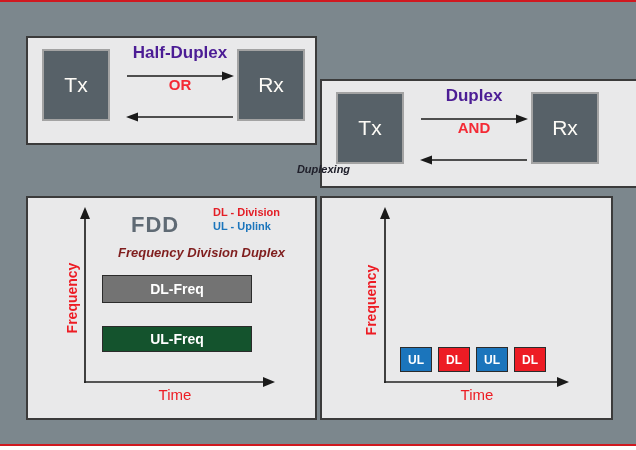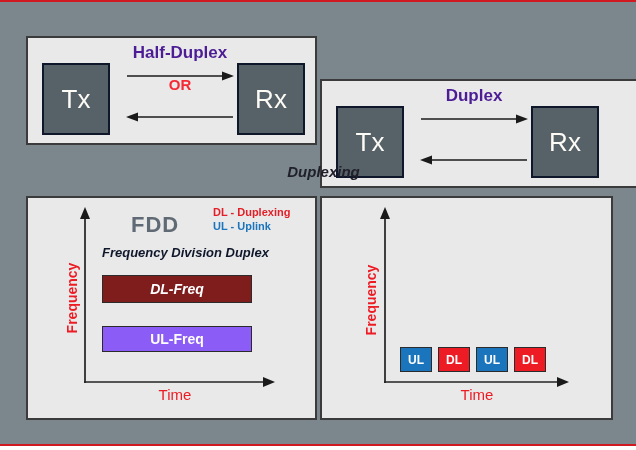--- a/index.html
+++ b/index.html
@@ -13,41 +13,41 @@
 
   .panel { position:absolute; background:#e9e9ea; border:2px solid #3b3b3b; }
   .panel-hd { left:26px;  top:36px;  width:291px; height:109px; }
   .panel-dx { left:320px; top:36px;  width:331px; height:109px;margin-top:43px; }
   .panel-fdd { left:26px;  top:196px; width:291px; height:224px; }
   .panel-tdd { left:320px; top:196px; width:293px; height:224px; }
 
   
   .dpx-title { position:absolute; left:96px; top:5px; width:112px; text-align:center;
                font-size:17px; font-weight:bold; color:#4c1d95; white-space:nowrap; }
-  .node { position:absolute; top:25px; width:68px; height:72px; background:#576168;
-          border:2px solid #0f172a; color:#fdfbf6; font-size:26px;
+  .node { position:absolute; top:11px; width:68px; height:72px; background:#576168;
+          border:2px solid #a3a3a3; color:#fdfbf6; font-size:21px;
           display:flex; align-items:center; justify-content:center; }
   .node-tx { left:14px; }
   .node-rx { left:209px; }
   .arrow-svg { position:absolute; left:97px; width:110px; height:12px; }
   .arrow-fwd { top:32px; }
   .arrow-back { top:73px; }
   .connector-label { position:absolute; left:97px; top:38px; width:110px; height:18px;
                      text-align:center; font-size:15px; font-weight:bold; color:#f42a35; }
 
   
   .section-label { position:absolute; left:0; top:163px; width:636px; text-align:center;
-                   font-size:15px; font-weight:bold; font-style:italic; color:#20202b;padding-left:11px; }
+                   font-size:11px; font-weight:bold; font-style:italic; color:#20202b;padding-left:11px; }
 
   
   .axes-svg { position:absolute; left:0; top:0; pointer-events:none; }
   .freq-label { position:absolute; width:120px; height:16px; text-align:center;
                 transform:rotate(-90deg); font-size:14px; font-weight:bold; color:#ed1c24; }
   .plot-title { position:absolute; font-size:22px; font-weight:bold; color:#5f6a74; letter-spacing:1px;margin-left:29px; }
-  .plot-subtitle { position:absolute; font-size:13px; font-weight:bold; font-style:italic; color:#0f172a; white-space:nowrap; }
+  .plot-subtitle { position:absolute; font-size:13px; font-weight:bold; font-style:italic; color:#7f1d1d; white-space:nowrap;margin-left:16px; }
   .time-label { position:absolute; text-align:center; font-size:15px; font-weight:normal; color:#ed1c24; }
 
   
   .legend { position:absolute; left:185px; top:7px; font-size:11px; font-weight:bold; line-height:14px; }
   .legend-dl { color:#e31e26; }
   .legend-ul { color:#1b75bc; }
   .freq-bar { position:absolute; left:74px; width:150px; border:1.5px solid #2b2b2b;
               color:#ffffff; font-size:14px; font-weight:bold;
               display:flex; align-items:center; justify-content:center; }
   .bar-dl { top:77px;  height:28px; }
@@ -79,44 +79,45 @@
 </div>
 
 <div class="panel panel-dx">
   <div class="dpx-title">Duplex</div>
   <div class="node node-tx">Tx</div>
   <div class="node node-rx">Rx</div>
   <svg class="arrow-svg arrow-fwd" viewBox="0 0 110 12">
     <line x1="2" y1="6" x2="98" y2="6" stroke="#1a1a1a" stroke-width="1.6"></line>
     <polygon points="97,1.5 109,6 97,10.5" fill="#1a1a1a"></polygon>
   </svg>
+  <div class="connector-label">AND</div>
   <svg class="arrow-svg arrow-back" viewBox="0 0 110 12">
     <polygon points="13,1.5 1,6 13,10.5" fill="#1a1a1a"></polygon>
     <line x1="12" y1="6" x2="108" y2="6" stroke="#1a1a1a" stroke-width="1.6"></line>
   </svg>
 </div>
 
 <div class="section-label">Duplexing</div>
 
 <div class="panel panel-fdd">
   <svg class="axes-svg" width="287" height="220" viewBox="0 0 287 220">
     <line x1="57" y1="19" x2="57" y2="185" stroke="#222222" stroke-width="1.7"></line>
     <polygon points="57,9 52,21 62,21" fill="#1a1a1a"></polygon>
     <line x1="56" y1="184" x2="237" y2="184" stroke="#222222" stroke-width="1.7"></line>
     <polygon points="247,184 235,179 235,189" fill="#1a1a1a"></polygon>
   </svg>
   <div class="freq-label" style="left:-16px; top:92px;">Frequency</div>
   <div class="plot-title" style="left:74px; top:14px;">FDD</div>
   <div class="legend">
-    <div class="legend-dl">DL - Duplexing</div>
+    <div class="legend-dl">DL - Division</div>
     <div class="legend-ul">UL - Uplink</div>
   </div>
   <div class="plot-subtitle" style="left:74px; top:47px;">Frequency Division Duplex</div>
-  <div class="freq-bar bar-dl" style="background-color: #7f1d1d; font-style: italic;">DL-Freq</div>
-  <div class="freq-bar bar-ul" style="background-color: #8b5cf6;">UL-Freq</div>
+  <div class="freq-bar bar-dl" style="background-color: #737373;">DL-Freq</div>
+  <div class="freq-bar bar-ul" style="background-color: #14532d;">UL-Freq</div>
   <div class="time-label" style="left:57px; top:188px; width:180px;">Time</div>
 </div>
 
 <div class="panel panel-tdd">
   <svg class="axes-svg" width="289" height="220" viewBox="0 0 289 220">
     <line x1="63" y1="19" x2="63" y2="185" stroke="#222222" stroke-width="1.7"></line>
     <polygon points="63,9 58,21 68,21" fill="#1a1a1a"></polygon>
     <line x1="62" y1="184" x2="237" y2="184" stroke="#222222" stroke-width="1.7"></line>
     <polygon points="247,184 235,179 235,189" fill="#1a1a1a"></polygon>
   </svg>

